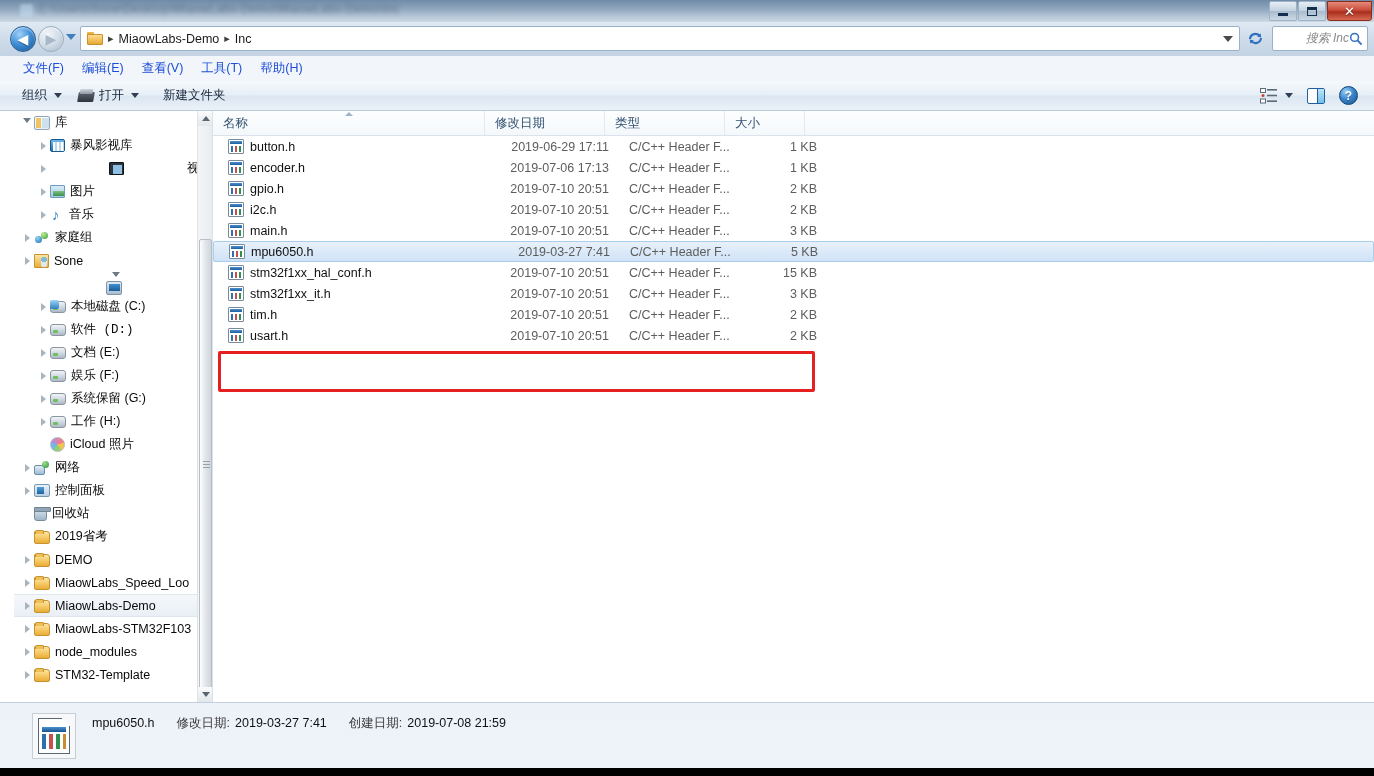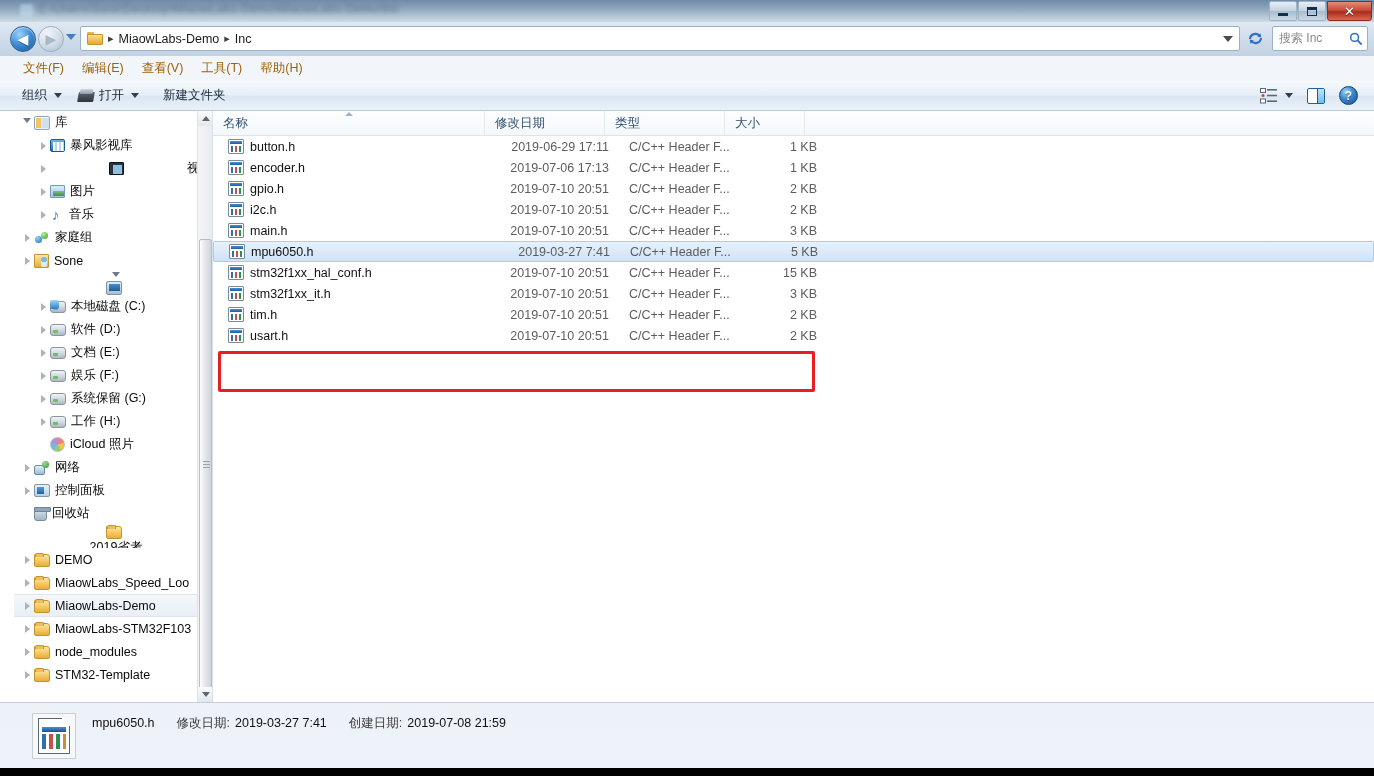--- a/index.html
+++ b/index.html
@@ -73,28 +73,28 @@
      border-left:5px solid transparent; border-right:5px solid transparent;
      border-top:6px solid #4a4a4a; }
 
   .refreshbtn { position:absolute; left:1243px; top:4px; width:24px; height:25px;
      display:flex; align-items:center; justify-content:center; }
   .refreshbtn svg { display:block; }
 
   .searchbox { position:absolute; left:1272px; top:4px; width:96px; height:25px;
      background:#fff; border:1px solid #9ab2c7; border-radius:2px;
      display:flex; align-items:center; padding:0 4px 0 6px; }
-  .searchph { font-size:12px; color:#8a8a8a; flex:1;
-     overflow:hidden; white-space:nowrap; }
+  .searchph { font-size:12px; color:#8a8a8a; font-style:italic; flex:1;
+     overflow:hidden; white-space:nowrap;text-align:right; }
   .searchicon { width:14px; height:14px; flex:none; }
 
   
   .menubar { position:absolute; left:0; top:56px; width:1374px; height:25px;
      background:#f2f6fa; display:flex; align-items:center; padding-left:14px; }
-  .menuitem { font-size:12.5px; color:#a16207; padding:3px 9px; cursor:default;
+  .menuitem { font-size:12.5px; color:#1d4ed8; padding:3px 9px; cursor:default;
      white-space:nowrap; }
 
   
   .toolbar { position:absolute; left:0; top:81px; width:1374px; height:30px;
      background:linear-gradient(180deg,#f6f9fc 0%,#e6eef6 48%,#dbe6f1 52%,#eaf1f8 100%);
      border-bottom:1px solid #b9cbdc; display:flex; align-items:center; }
   .tbitem { display:flex; align-items:center; gap:5px; font-size:12.5px; color:#15263a;
      padding:4px 8px; white-space:nowrap; cursor:default; }
   .tbcaret { width:0;height:0; border-left:4px solid transparent;
      border-right:4px solid transparent; border-top:5px solid #2f3f52; margin-left:2px; }
@@ -453,21 +453,21 @@
               <span class="ic ic-pc"></span>
               <span class="lbl">计算机</span>
             </div>
             <div class="node" style="padding-left: 22px;">
               <span class="tw ">
                 <span></span>
               </span>
               <span class="ic ic-hdd ic-hddc"></span>
               <span class="lbl">本地磁盘 (C:)</span>
             </div>
-            <div class="node" style="padding-left: 22px;">
+            <div class="node" style="padding-left: 22px; font-family: Liberation Mono, monospace;">
               <span class="tw ">
                 <span></span>
               </span>
               <span class="ic ic-hdd"></span>
               <span class="lbl">软件 (D:)</span>
             </div>
             <div class="node" style="padding-left: 22px;">
               <span class="tw ">
                 <span></span>
               </span>
@@ -512,21 +512,21 @@
                 <span></span>
               </span>
               <span class="ic ic-ctrl"></span>
               <span class="lbl">控制面板</span>
             </div>
             <div class="node" style="padding-left: 6px;">
               <span class="tw none"></span>
               <span class="ic ic-bin"></span>
               <span class="lbl">回收站</span>
             </div>
-            <div class="node" style="padding-left: 6px; flex-direction: column;">
+            <div class="node" style="padding-left: 6px;">
               <span class="tw none"></span>
               <span class="ic ic-folder"></span>
               <span class="lbl">2019省考</span>
             </div>
             <div class="node" style="padding-left: 6px;">
               <span class="tw ">
                 <span></span>
               </span>
               <span class="ic ic-folder"></span>
               <span class="lbl">DEMO</span>

